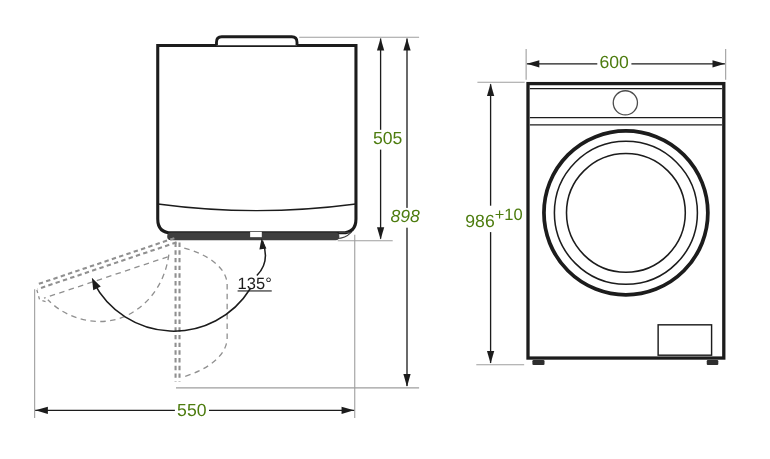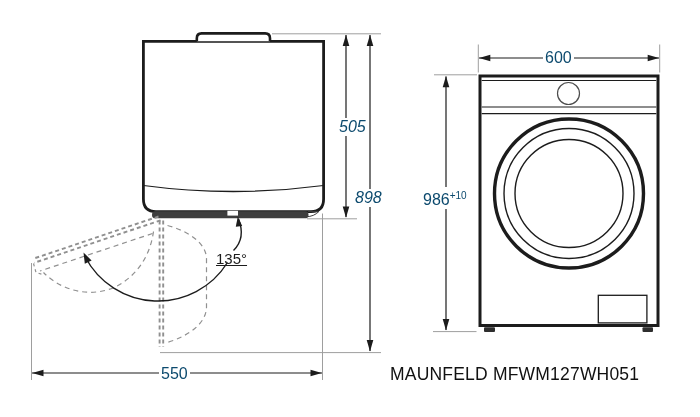--- a/index.html
+++ b/index.html
@@ -3,23 +3,23 @@
 <meta charset="utf-8">
 <style>
   html,body{margin:0;padding:0;background:#fff;}
   .stage{
     position:relative;width:700px;height:417px;background:#ffffff;
     font-family:"Liberation Sans", sans-serif;color:#1c1c1c;overflow:hidden;
   }
   .stage svg{position:absolute;left:0;top:0;}
   .dim-label{
     position:absolute;font-size:16px;line-height:18px;background:#ffffff;
-    padding:0 2px;white-space:nowrap;color:#0c4a6e;
+    padding:0 2px;white-space:nowrap;color:#4d7c0f;
   }
-  .dim-label sup{font-size:10px;vertical-align:6px;letter-spacing:0;}
+  .dim-label sup{font-size:15px;vertical-align:6px;letter-spacing:0;}
   .angle-label{
     position:absolute;font-size:15px;line-height:16px;background:transparent;
     white-space:nowrap;color:#1c1c1c;text-decoration:underline;
   }
   .model-label{
     position:absolute;font-size:17.5px;line-height:19px;white-space:nowrap;
     color:#111;letter-spacing:.2px;
   }
 </style>
 </head>
@@ -110,27 +110,26 @@
       <path d="M446,76.5 V330"></path>
     </g>
     <g fill="#1c1c1c" stroke="none">
       <polygon points="479,58 490.3,54.7 490.3,61.3"></polygon>
       <polygon points="659,58 647.7,54.7 647.7,61.3"></polygon>
       <polygon points="446,76 442.7,87.3 449.3,87.3"></polygon>
       <polygon points="446,330.5 442.7,319 449.3,319"></polygon>
     </g>
   </svg>
 
-  <div class="dim-label" style="left:337px;top:118px;font-style:italic;">505</div>
+  <div class="dim-label" style="left:337px;top:118px;">505</div>
 
   <div class="dim-label" style="left:353px;top:189px;font-style:italic;">898</div>
 
   <div class="dim-label" style="left:159px;top:365px;">550</div>
 
   <div class="angle-label" style="left:216px;top:251px;">135°</div>
 
   <div class="dim-label" style="left:543px;top:49px;">600</div>
 
   <div class="dim-label" style="left:421px;top:187px;"><span>986</span><sup>+10</sup></div>
 
-  <div class="model-label" style="left:390px;top:365px;">MAUNFELD MFWM127WH051</div>
 
 </div>
 
 </body></html>

